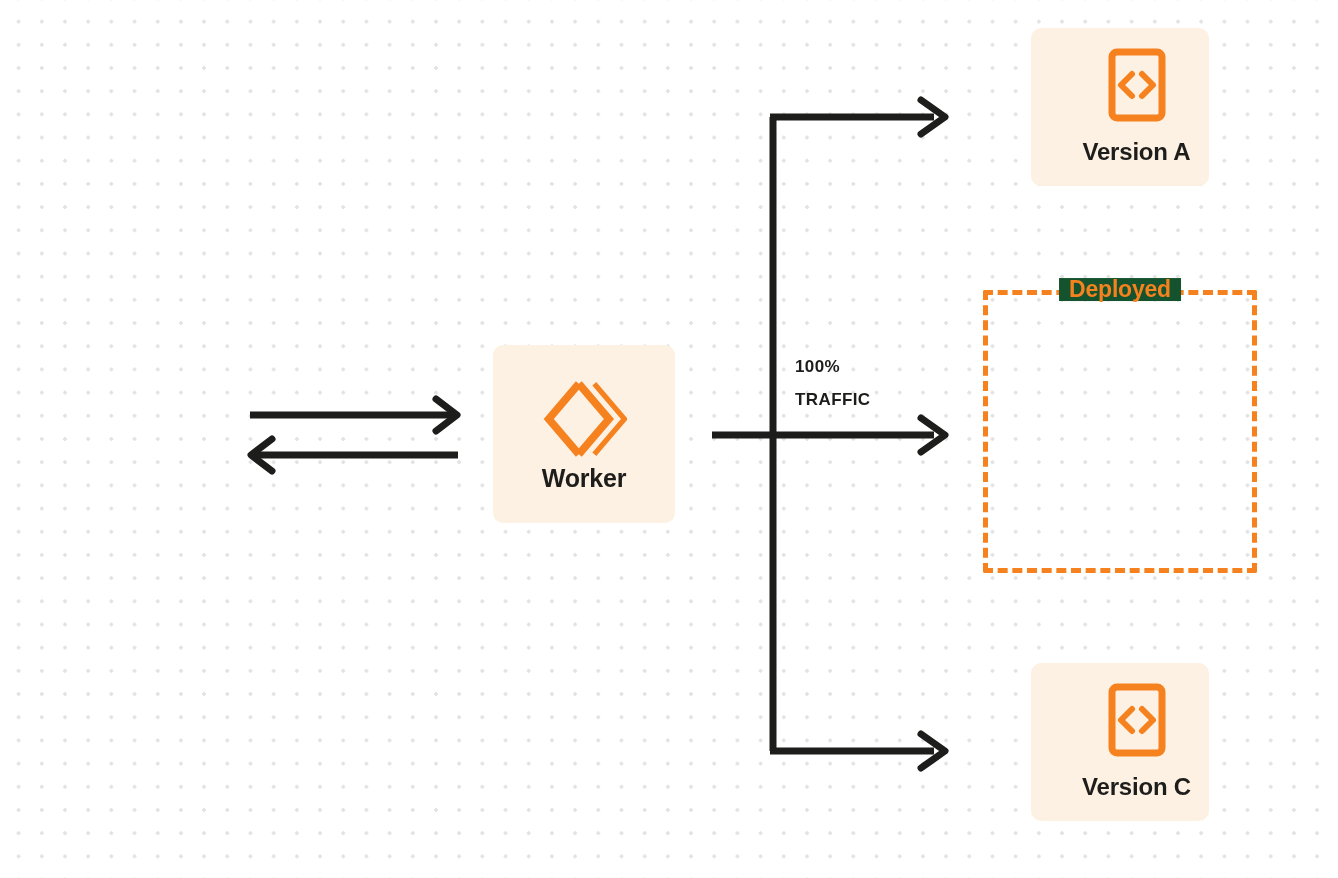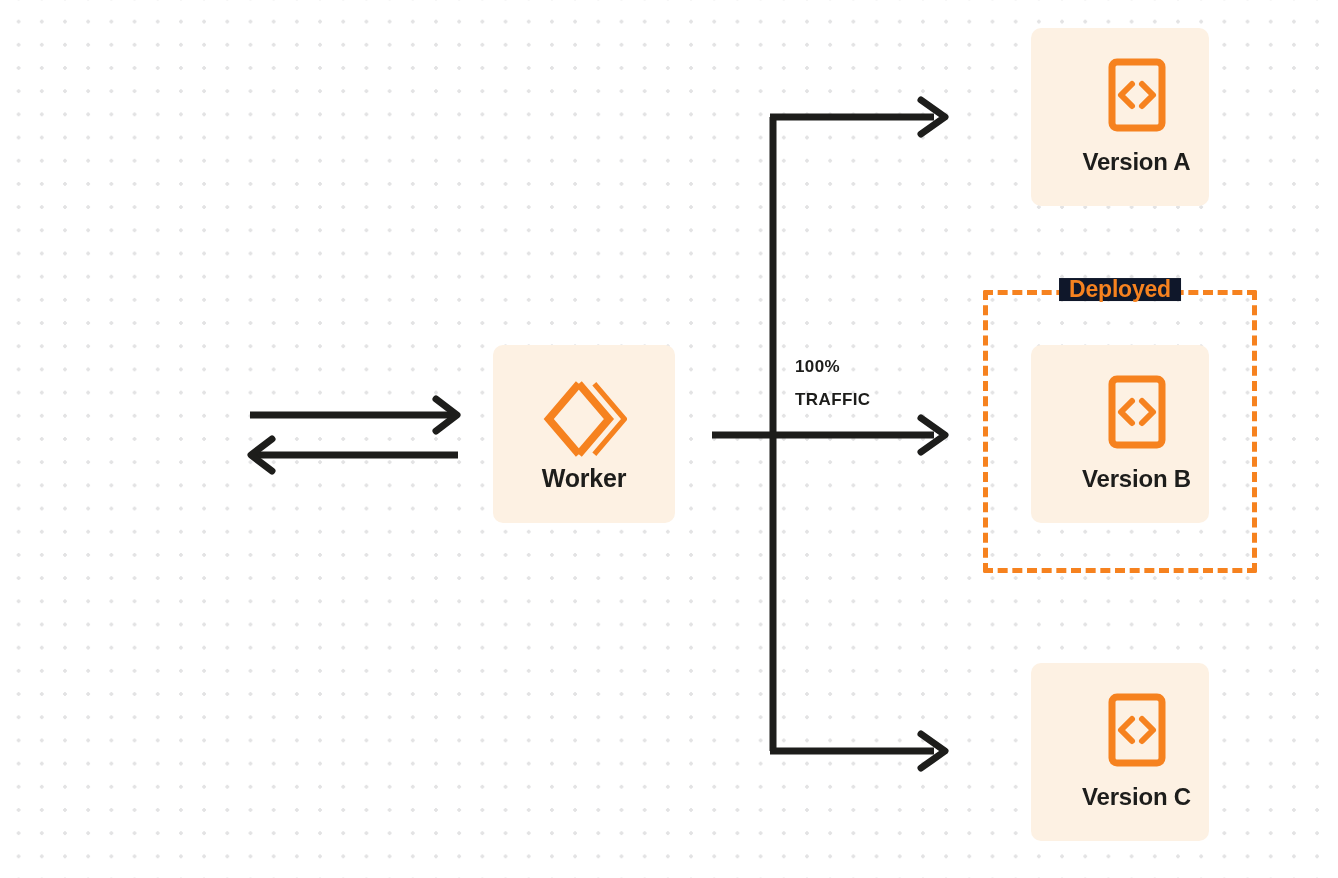--- a/index.html
+++ b/index.html
@@ -72,21 +72,21 @@
     background: #fdf1e3;
   }
   #node-worker .node-label {
     font-size: 25px;
     margin-top: 2px;
   }
 
   
   .version-node {
     width: 178px;
-    height: 178px;
+    height: 158px;
     background: #fdf1e3;
     left: 1031px;
     padding-left: 33px;
   }
   #node-version-a { top: 28px; }
   #node-version-b { top: 345px; }
   #node-version-c { top: 663px; }
   .version-node .node-label {
     font-size: 24px;
     margin-top: 16px;
@@ -107,21 +107,21 @@
     box-sizing: border-box;
     border: 5px dashed #f6821f;
     border-radius: 2px;
   }
 
   #deployed-label {
     position: absolute;
     left: 50%;
     top: -5px;
     transform: translate(-50%, -52%);
-    background: #0f172a;
+    background: #14532d;
     padding: 0 10px;
     color: #f6821f;
     font-size: 23px;
     font-weight: bold;
     letter-spacing: -0.2px;
     white-space: nowrap;
     line-height: 1;
   }
 
   
@@ -206,30 +206,20 @@
         <polyline points="34,26 45,37 34,48" fill="none" stroke="#f6821f" stroke-width="6" stroke-linecap="round" stroke-linejoin="round"></polyline>
       </svg>
     </span>
     <span class="node-label">Version A</span>
   </div>
 
   <div id="deployed-container">
     <span id="deployed-label">Deployed</span>
   </div>
 
-  <div class="node version-node" id="node-version-b">
-    <span class="icon-slot">
-      <svg width="58" height="74" viewBox="0 0 58 74" xmlns="http://www.w3.org/2000/svg">
-        <rect x="4" y="4" width="50" height="66" rx="5" ry="5" fill="none" stroke="#f6821f" stroke-width="7"></rect>
-        <polyline points="24,26 13,37 24,48" fill="none" stroke="#f6821f" stroke-width="6" stroke-linecap="round" stroke-linejoin="round"></polyline>
-        <polyline points="34,26 45,37 34,48" fill="none" stroke="#f6821f" stroke-width="6" stroke-linecap="round" stroke-linejoin="round"></polyline>
-      </svg>
-    </span>
-    <span class="node-label">Version B</span>
-  </div>
 
   <div class="node version-node" id="node-version-c">
     <span class="icon-slot">
       <svg width="58" height="74" viewBox="0 0 58 74" xmlns="http://www.w3.org/2000/svg">
         <rect x="4" y="4" width="50" height="66" rx="5" ry="5" fill="none" stroke="#f6821f" stroke-width="7"></rect>
         <polyline points="24,26 13,37 24,48" fill="none" stroke="#f6821f" stroke-width="6" stroke-linecap="round" stroke-linejoin="round"></polyline>
         <polyline points="34,26 45,37 34,48" fill="none" stroke="#f6821f" stroke-width="6" stroke-linecap="round" stroke-linejoin="round"></polyline>
       </svg>
     </span>
     <span class="node-label">Version C</span>

